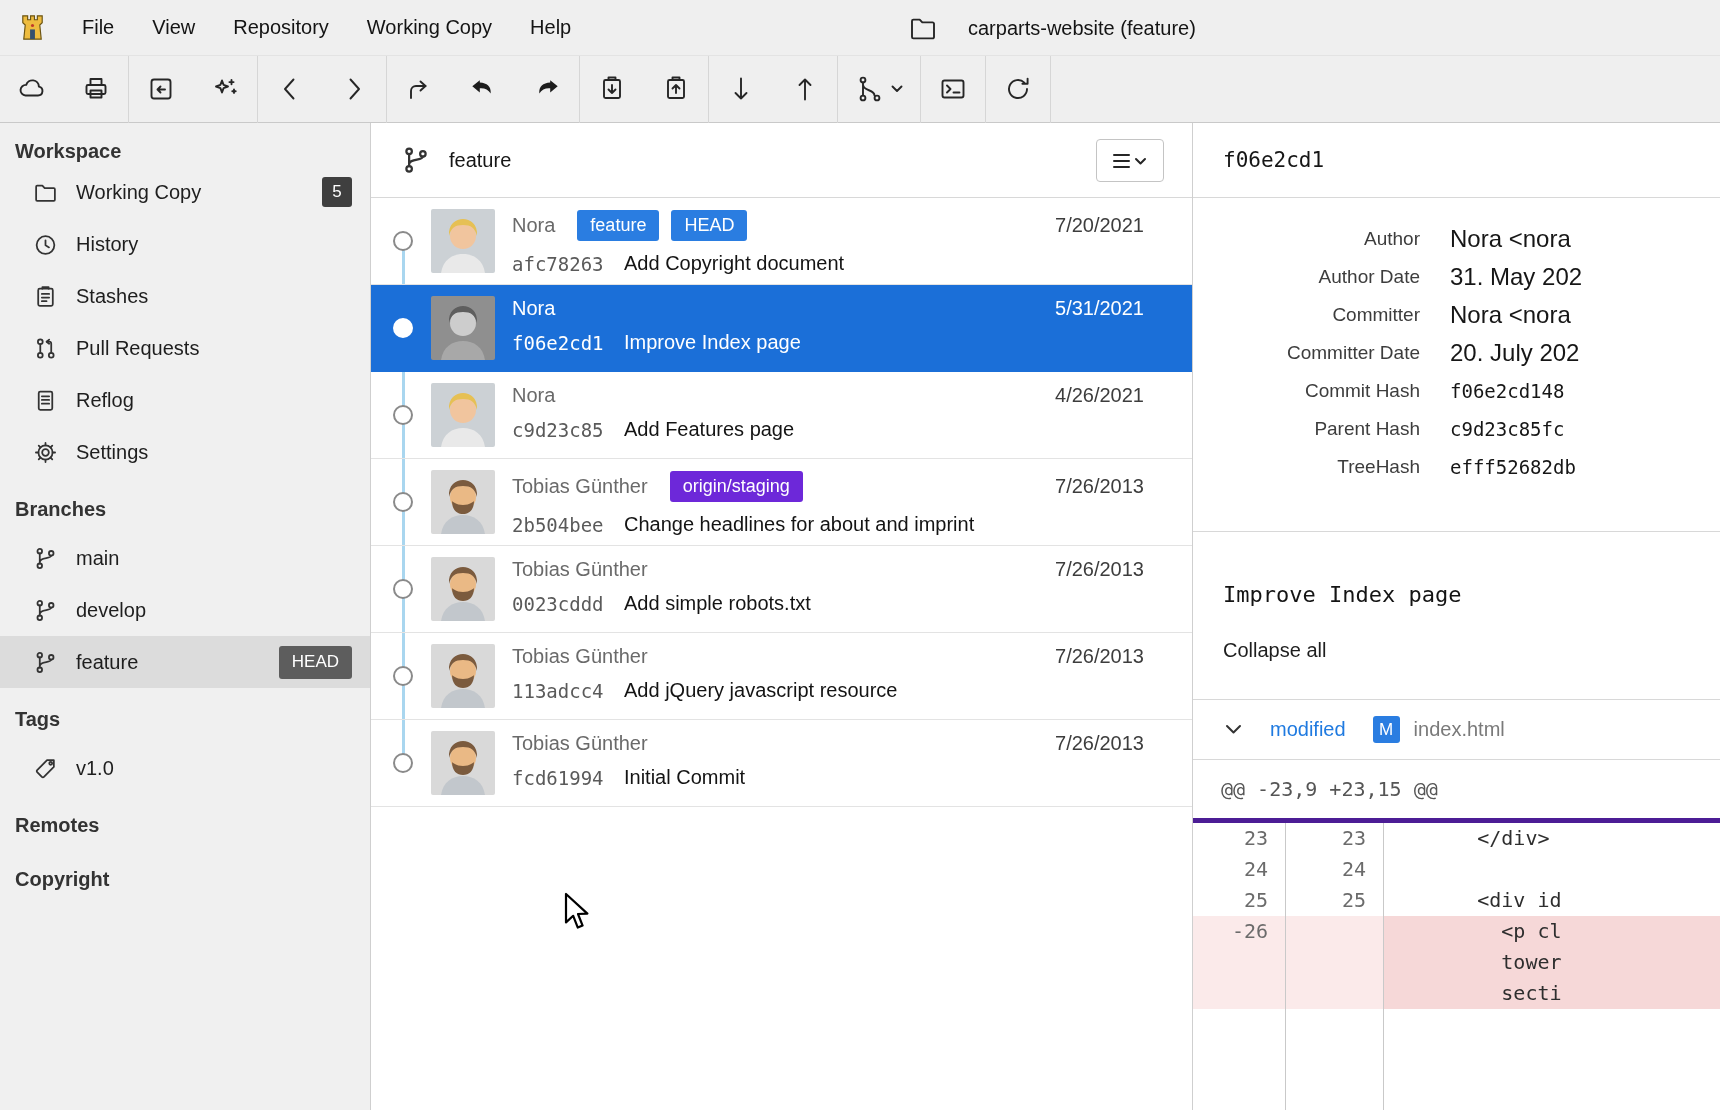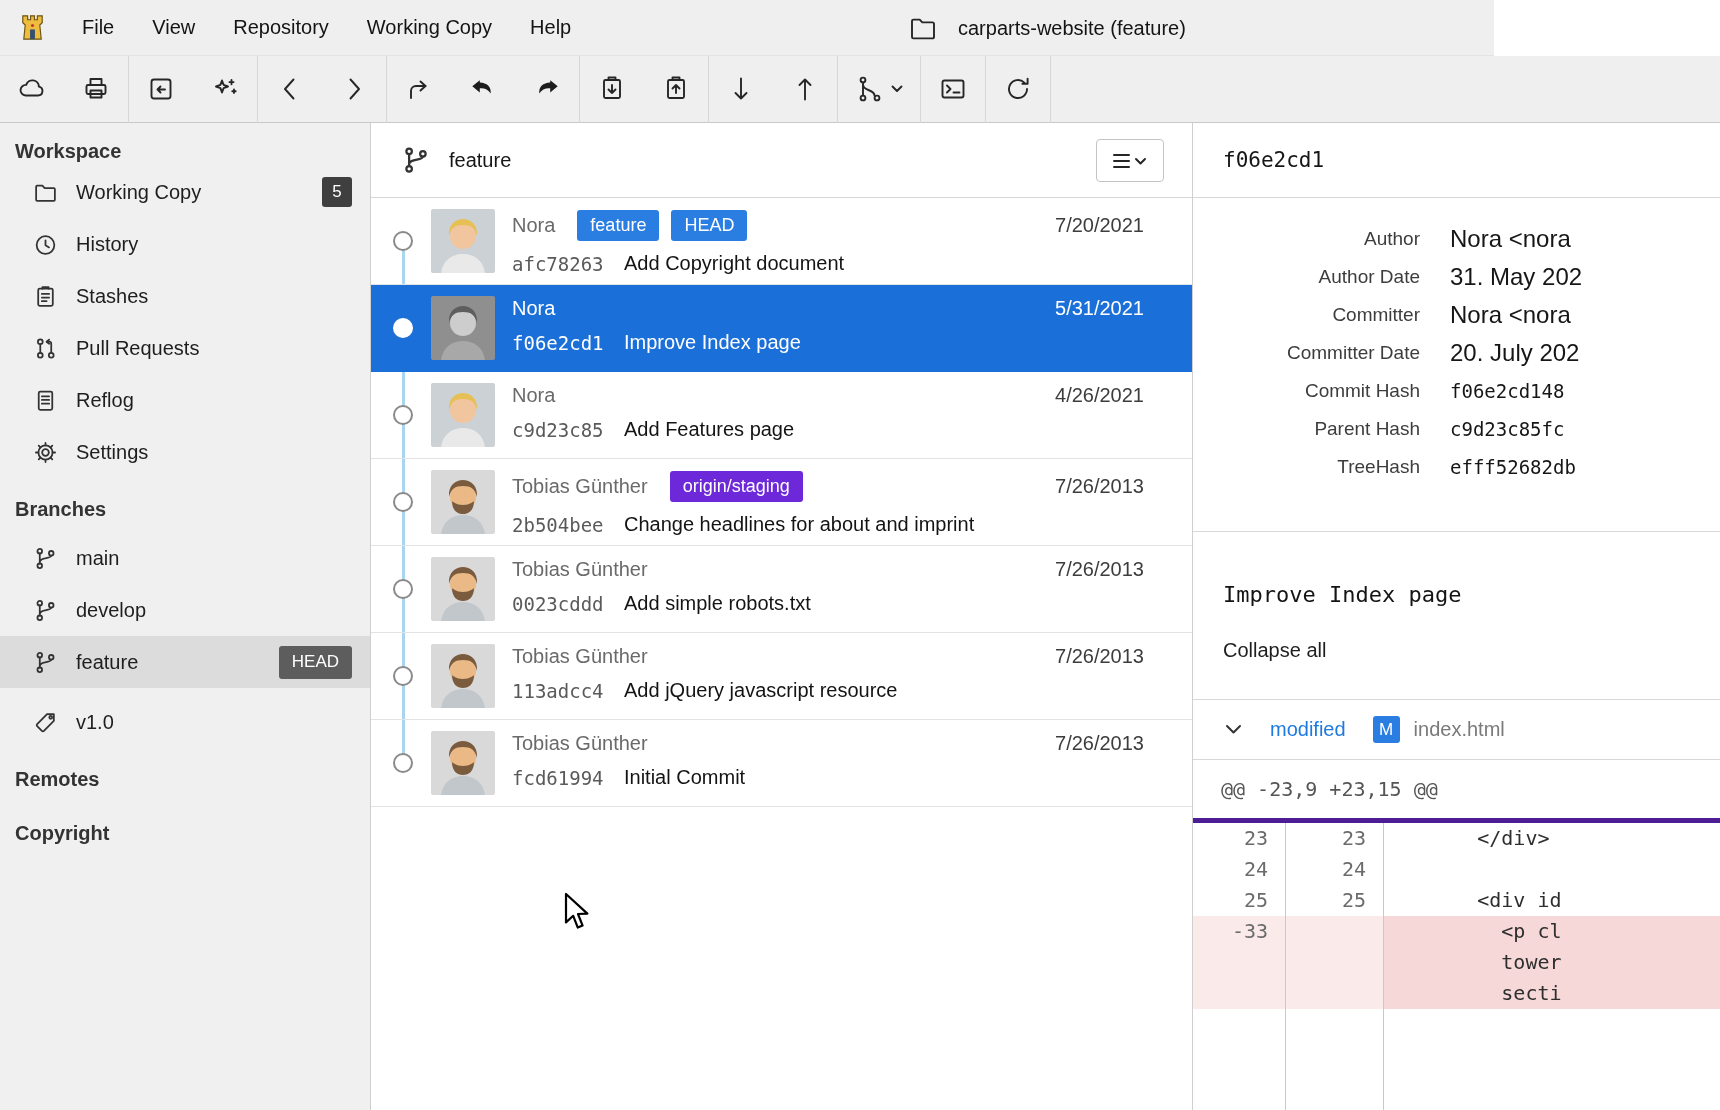--- a/index.html
+++ b/index.html
@@ -1,24 +1,24 @@
 <!DOCTYPE html>
 <html><head>
 <meta charset="utf-8">
 <style>
   * { margin:0; padding:0; box-sizing:border-box; }
   html,body { width:1720px; height:1110px; background:#fff; font-family:"Liberation Sans", sans-serif; overflow:hidden; }
   .app { position:relative; width:1720px; height:1110px; background:#fff; }
   .mono { font-family:"DejaVu Sans Mono", monospace; }
 
   
-  .menubar { position:absolute; left:0; top:0; width:1494px; height:56px; background:#efefef; display:flex; align-items:center; border-bottom:1px solid #e3e3e3; }
+  .menubar { position:absolute; left:0; top:0; width:1720px; height:56px; background:#efefef; display:flex; align-items:center; border-bottom:1px solid #e3e3e3; }
   .app-logo { margin:0 14px 0 16px; display:flex; align-items:center; }
   .menu-item { font-size:20px; color:#141414; padding:0 19px; height:56px; display:flex; align-items:center; cursor:default; }
-  .repo-title { position:absolute; left:908px; top:0; height:56px; display:flex; align-items:center; gap:20px; font-size:20px; color:#141414; }
+  .repo-title { position:absolute; left:908px; top:0; height:56px; display:flex; align-items:center; gap:30px; font-size:20px; color:#141414; }
 
   
   .toolbar { position:absolute; left:0; top:56px; width:1720px; height:67px; background:#efefef; border-bottom:1px solid #c9c9c9; display:flex; align-items:center; }
   .tb-sep { width:1px; height:67px; background:#d6d6d6; }
   .tb-btn { width:64px; height:58px; display:flex; align-items:center; justify-content:center; background:transparent; border:none; cursor:pointer; }
   .tb-btn.wide { width:82px; gap:6px; }
   .tb-btn svg { display:block; }
   .ico { stroke:#262626; stroke-width:1.9; fill:none; stroke-linecap:round; stroke-linejoin:round; }
 
   
@@ -322,20 +322,21 @@
             <circle cx="6.5" cy="5" r="2.2"></circle>
             <circle cx="6.5" cy="19" r="2.2"></circle>
             <circle cx="17.5" cy="7" r="2.2"></circle>
             <path d="M6.5 7.2v9.6M6.5 15.5c0-5 11-2.8 11-6.3"></path>
           </svg>
         </span>
       <span class="sb-label">feature</span>
       <span class="sb-head-badge">HEAD</span>
     </div>
 
+    <div class="sb-heading">Tags</div>
 
     <div class="sb-item" style="margin-top:8px;">
       <span class="sb-ico">
           <svg width="25" height="25" viewBox="0 0 24 24">
             <path d="M4 13.5 13.5 4h6.5v6.5L10.5 20a1.4 1.4 0 0 1-2 0L4 15.5a1.4 1.4 0 0 1 0-2z"></path>
             <circle cx="17" cy="7" r="1.4"></circle>
           </svg>
         </span>
       <span class="sb-label">v1.0</span>
     </div>
@@ -568,21 +569,21 @@
         <span class="dn dn-old">24</span>
         <span class="dn dn-new">24</span>
         <span class="dc"></span>
       </div>
       <div class="diff-row">
         <span class="dn dn-old">25</span>
         <span class="dn dn-new">25</span>
         <span class="dc">      &lt;div id</span>
       </div>
       <div class="diff-row removed">
-        <span class="dn dn-old">-33</span>
+        <span class="dn dn-old">-26</span>
         <span class="dn dn-new"></span>
         <span class="dc">        &lt;p cl</span>
       </div>
       <div class="diff-row removed">
         <span class="dn dn-old"></span>
         <span class="dn dn-new"></span>
         <span class="dc">        tower</span>
       </div>
       <div class="diff-row removed">
         <span class="dn dn-old"></span>

